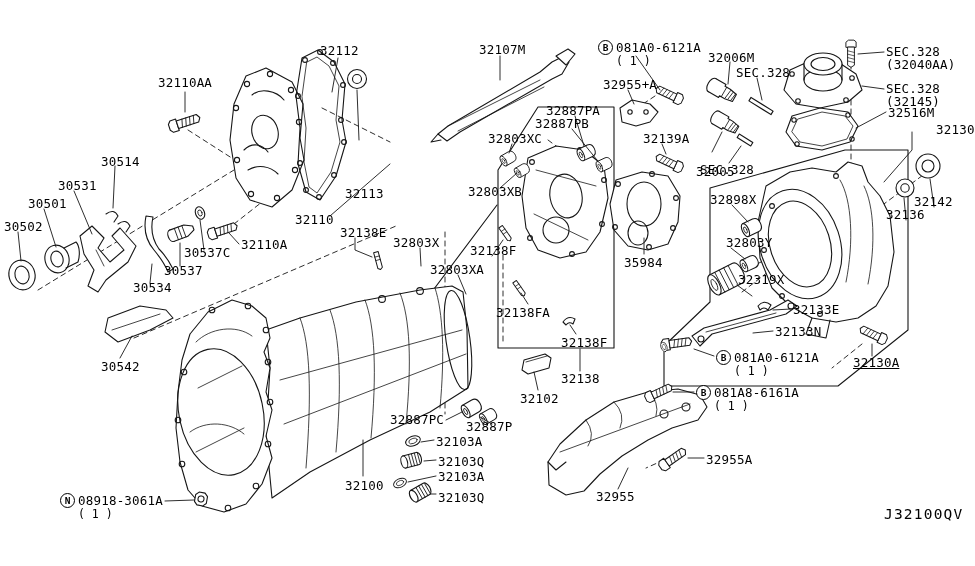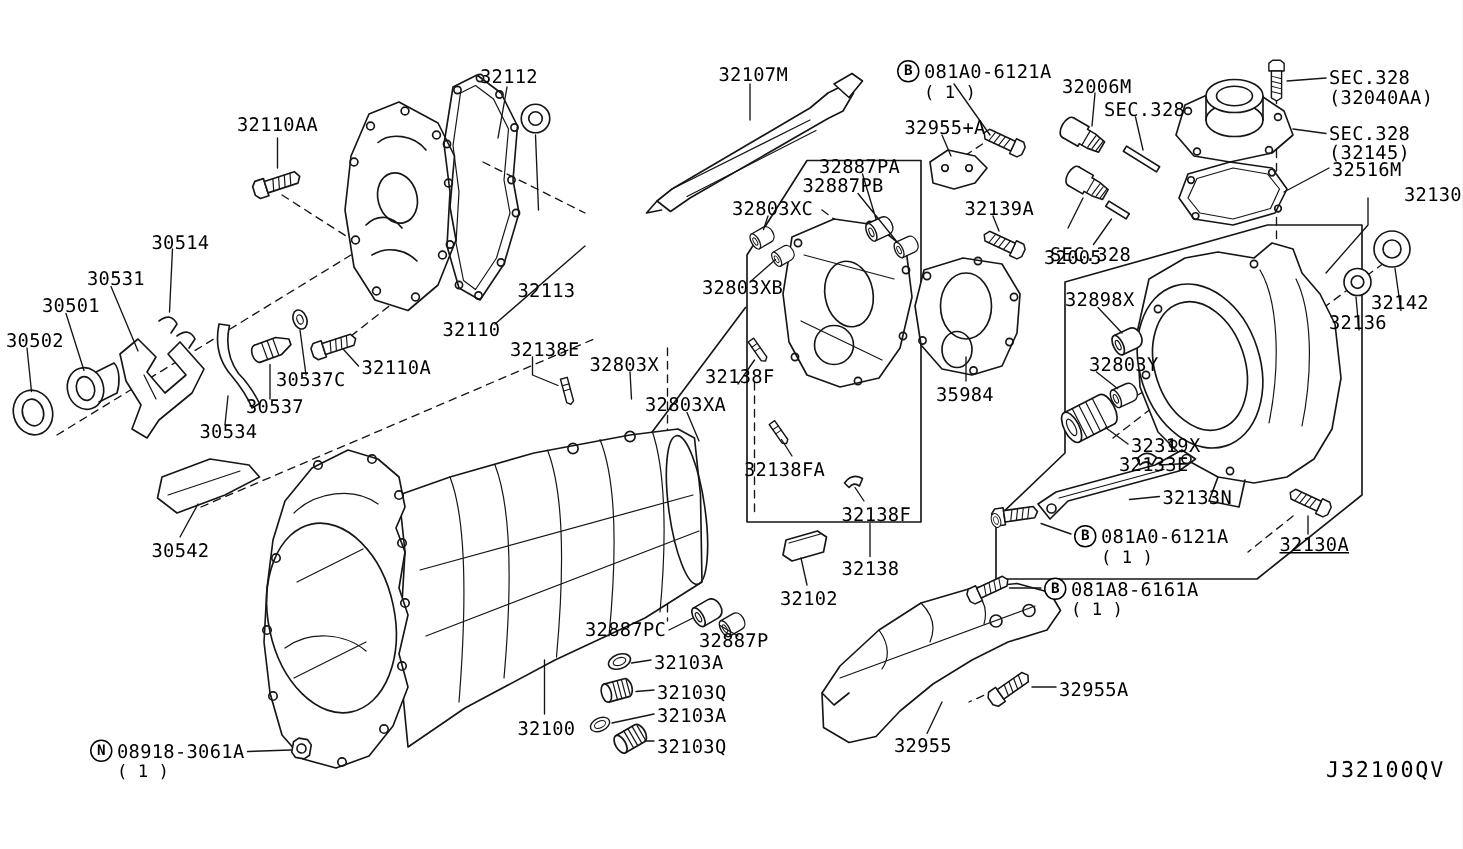--- a/index.html
+++ b/index.html
@@ -520,26 +520,26 @@
       <div class="part-label" style="left: 624px; top: 256px;">
         <div class="row">
           <span class="lt">35984</span>
         </div>
       </div>
       <div class="part-label" style="left: 711px; top: 236px; padding-left: 15px;">
         <div class="row">
           <span class="lt">32803Y</span>
         </div>
       </div>
-      <div class="part-label" style="left: 738px; top: 290px; margin-left: 16px;">
+      <div class="part-label" style="left: 738px; top: 273px;">
         <div class="row">
           <span class="lt">32319X</span>
         </div>
       </div>
-      <div class="part-label" style="left: 746px; top: 303px;">
+      <div class="part-label" style="left: 793px; top: 303px;">
         <div class="row">
           <span class="lt">32133E</span>
         </div>
       </div>
       <div class="part-label" style="left: 775px; top: 325px;">
         <div class="row">
           <span class="lt">32133N</span>
         </div>
       </div>
       <div class="part-label" style="left: 716px; top: 350px;">

